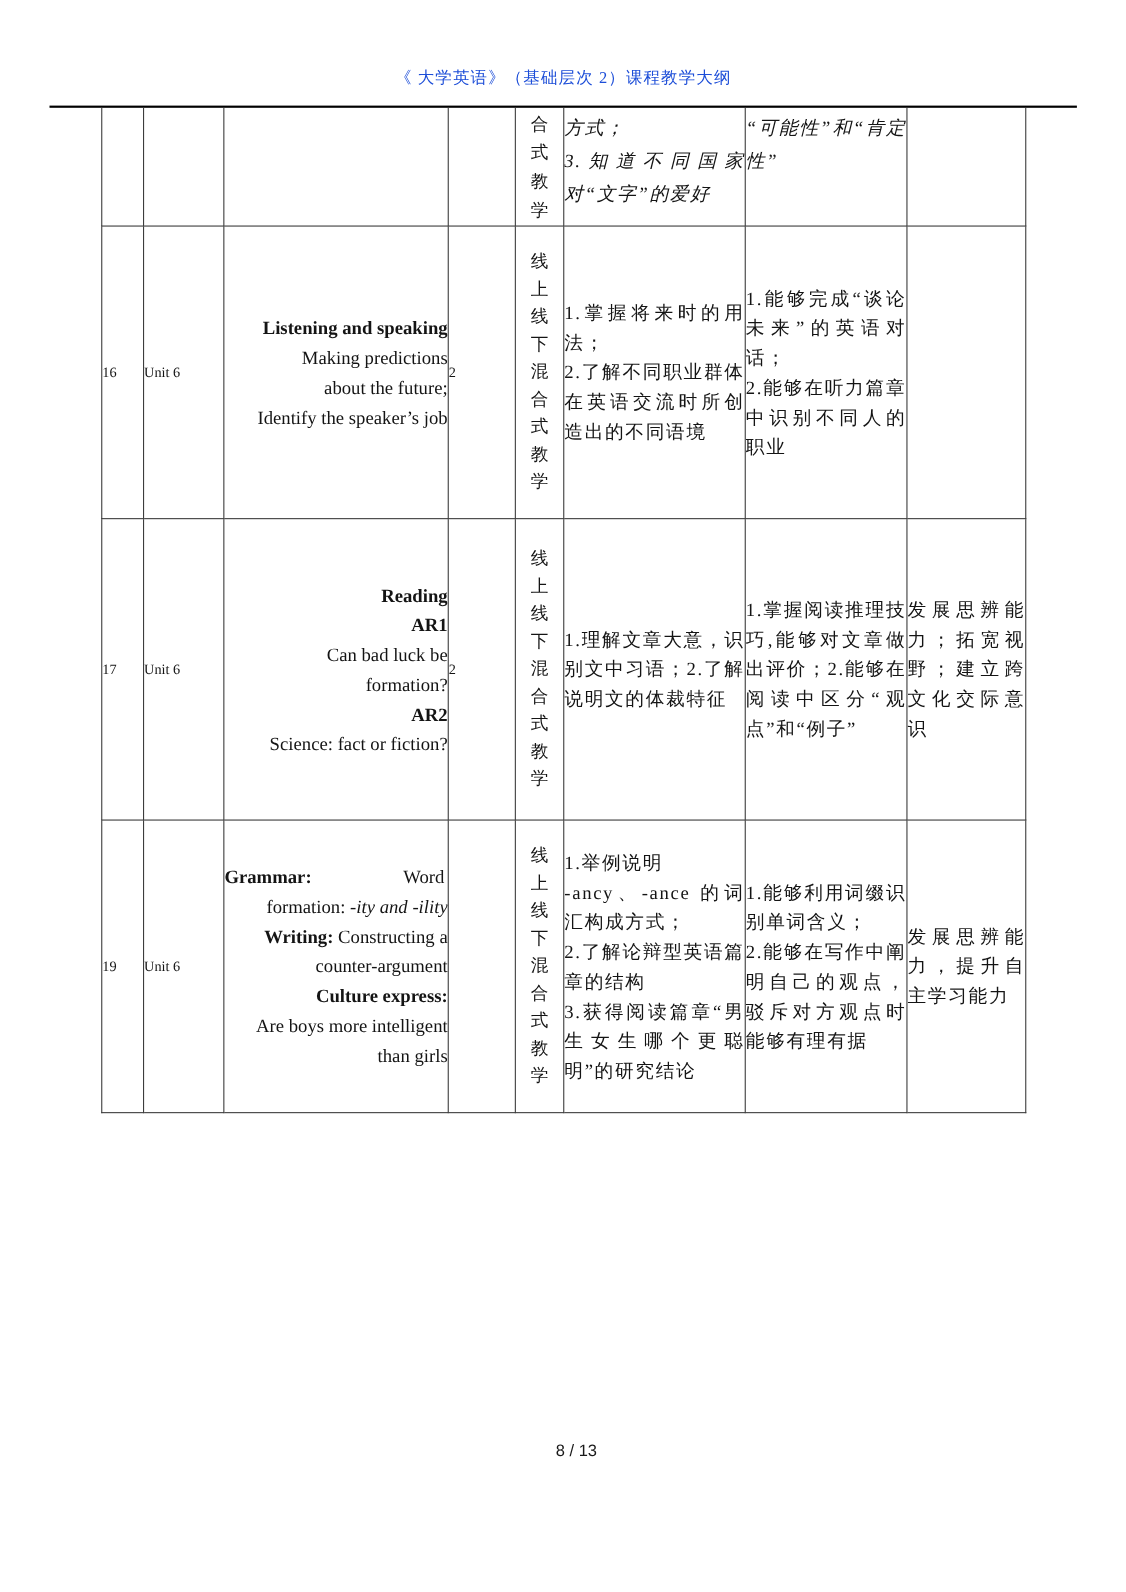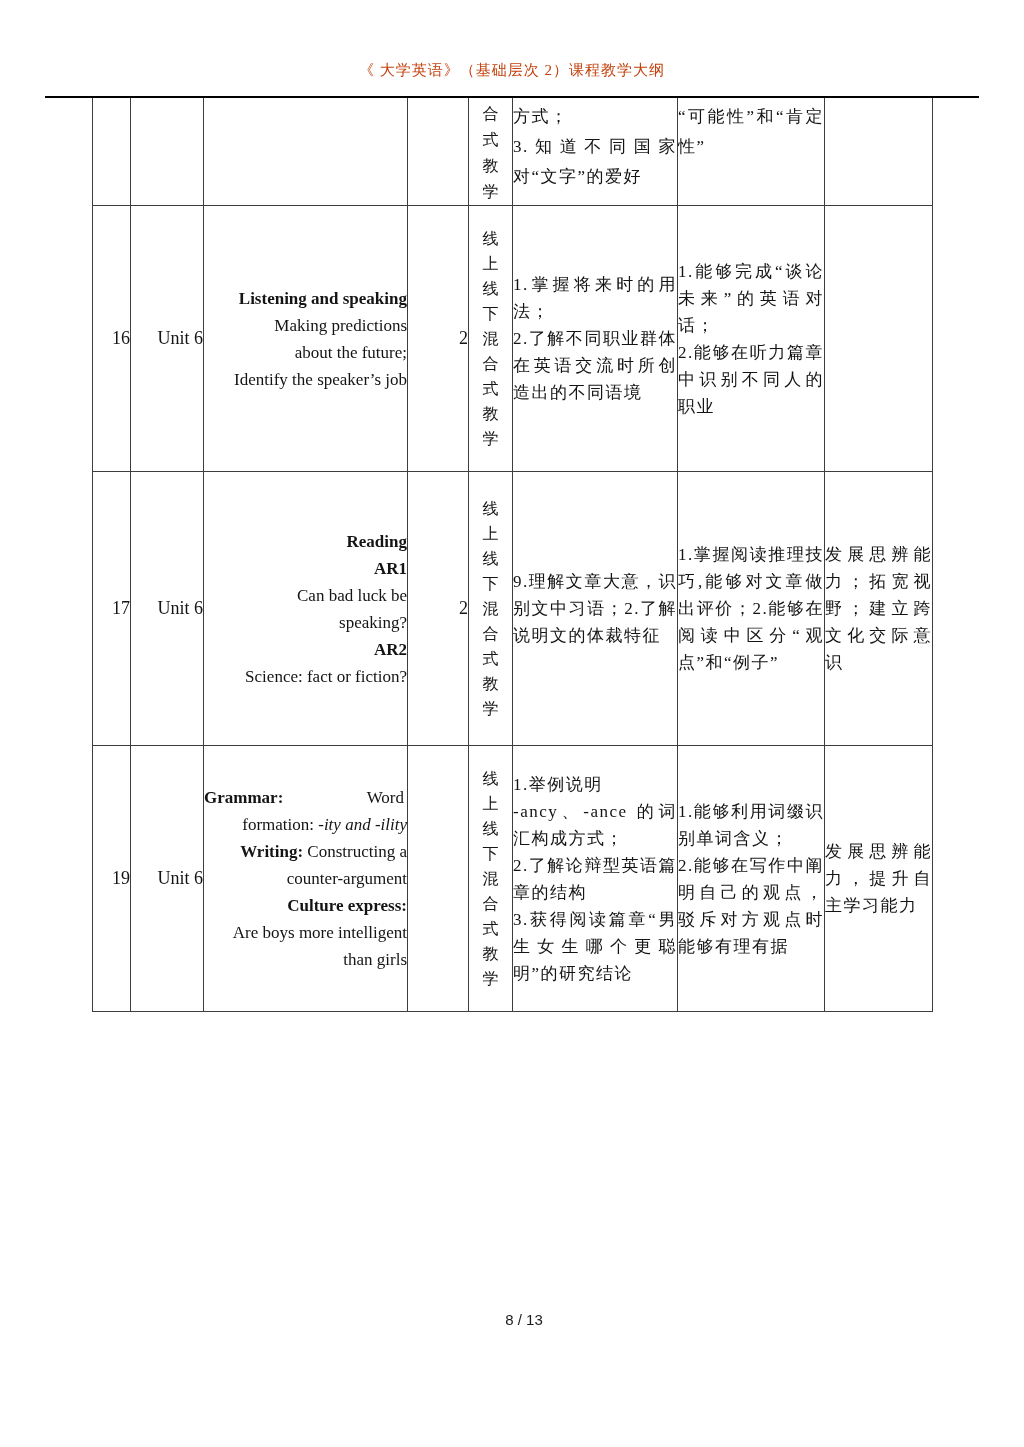--- a/index.html
+++ b/index.html
@@ -4,57 +4,57 @@
 <title>《 大学英语》（基础层次 2）课程教学大纲</title>
 <style>
   html,body { margin:0; padding:0; }
   body {
     width:1024px; height:1447px; background:#ffffff; position:relative;
     font-family:"Liberation Serif","DejaVu Serif",serif; color:#141414;
     overflow:hidden;
   }
   .header-title {
     position:absolute; top:61px; left:0; width:100%;
-    text-align:center; font-size:15px; letter-spacing:1px; color:#c2410c;
+    text-align:center; font-size:15px; letter-spacing:1px; color:#1d4ed8;
   }
   .header-rule {
     position:absolute; top:96px; left:45px; width:934px; height:2px;
     background:#000;
   }
   table.grid {
     position:absolute; top:98px; left:92px;
     border-collapse:collapse; table-layout:fixed; width:840px;
   }
   table.grid td {
     border:1px solid #3d3d3d; padding:0; vertical-align:middle; overflow:hidden;
   }
   tr.partial td { border-top:none; }
   
-  .num-cell, .unit-cell, .hours-cell { text-align:right; font-size:18px; }
+  .num-cell, .unit-cell, .hours-cell { text-align:left; font-size:13px; }
   .unit-high { vertical-align:top; padding-top:76px; }
   
   .content-cell { padding:0 2px 0 10px; font-size:17px;text-align:right; }
   .cline { line-height:27px; white-space:nowrap; }
   .cline.spread { display:flex; justify-content:space-between; padding-right:3px; white-space:normal; }
   .b { font-weight:bold; }
   .i { font-style:italic; }
   
   .vcell { text-align:center; font-size:16px; }
   .vchar { line-height:25px; }
   tr.partial .vcell { vertical-align:top; padding-top:3px; }
   tr.partial .vchar { line-height:26px; }
   
   .cn-cell {
     font-size:17px; letter-spacing:1.5px; line-height:27px;
     text-align:justify; text-justify:inter-character;
   }
   .c6 { padding:0 9px; }
   .c7 { padding:0 8px; }
   .c8 { padding:0 8px; }
-  tr.partial .cn-cell { vertical-align:top; padding-top:4px; line-height:30px; }
+  tr.partial .cn-cell { vertical-align:top; padding-top:4px; line-height:30px;font-style:italic; }
   .para { margin:0; }
   .footer {
     position:absolute; top:1311px; left:12px; width:100%; text-align:center;
     font-size:15px; font-family:"Liberation Sans","DejaVu Sans",sans-serif;
     color:#1a1a1a;
   }
 </style>
 </head>
 <body>
 
@@ -127,38 +127,38 @@
       <td class="cn-cell c8"></td>
     </tr>
 
     <tr style="height:274px">
       <td class="num-cell">17</td>
       <td class="unit-cell">Unit 6</td>
       <td class="content-cell">
           <div class="cline"><span class="b">Reading</span></div>
           <div class="cline"><span class="b">AR1</span></div>
           <div class="cline"><span>Can bad luck be</span></div>
-          <div class="cline"><span>speaking?</span></div>
+          <div class="cline"><span>formation?</span></div>
           <div class="cline"><span class="b">AR2</span></div>
           <div class="cline"><span>Science: fact or fiction?</span></div>
         </td>
       <td class="hours-cell">2</td>
       <td class="vcell">
           <div class="vchar">线</div>
           <div class="vchar">上</div>
           <div class="vchar">线</div>
           <div class="vchar">下</div>
           <div class="vchar">混</div>
           <div class="vchar">合</div>
           <div class="vchar">式</div>
           <div class="vchar">教</div>
           <div class="vchar">学</div>
         </td>
       <td class="cn-cell c6">
-          <div class="para">9.理解文章大意，识别文中习语；2.了解说明文的体裁特征</div>
+          <div class="para">1.理解文章大意，识别文中习语；2.了解说明文的体裁特征</div>
         </td>
       <td class="cn-cell c7">
           <div class="para">1.掌握阅读推理技巧,能够对文章做出评价；2.能够在阅读中区分“观点”和“例子”</div>
         </td>
       <td class="cn-cell c8">
           <div class="para">发展思辨能力；拓宽视野；建立跨文化交际意识</div>
         </td>
     </tr>
 
     <tr style="height:266px">

